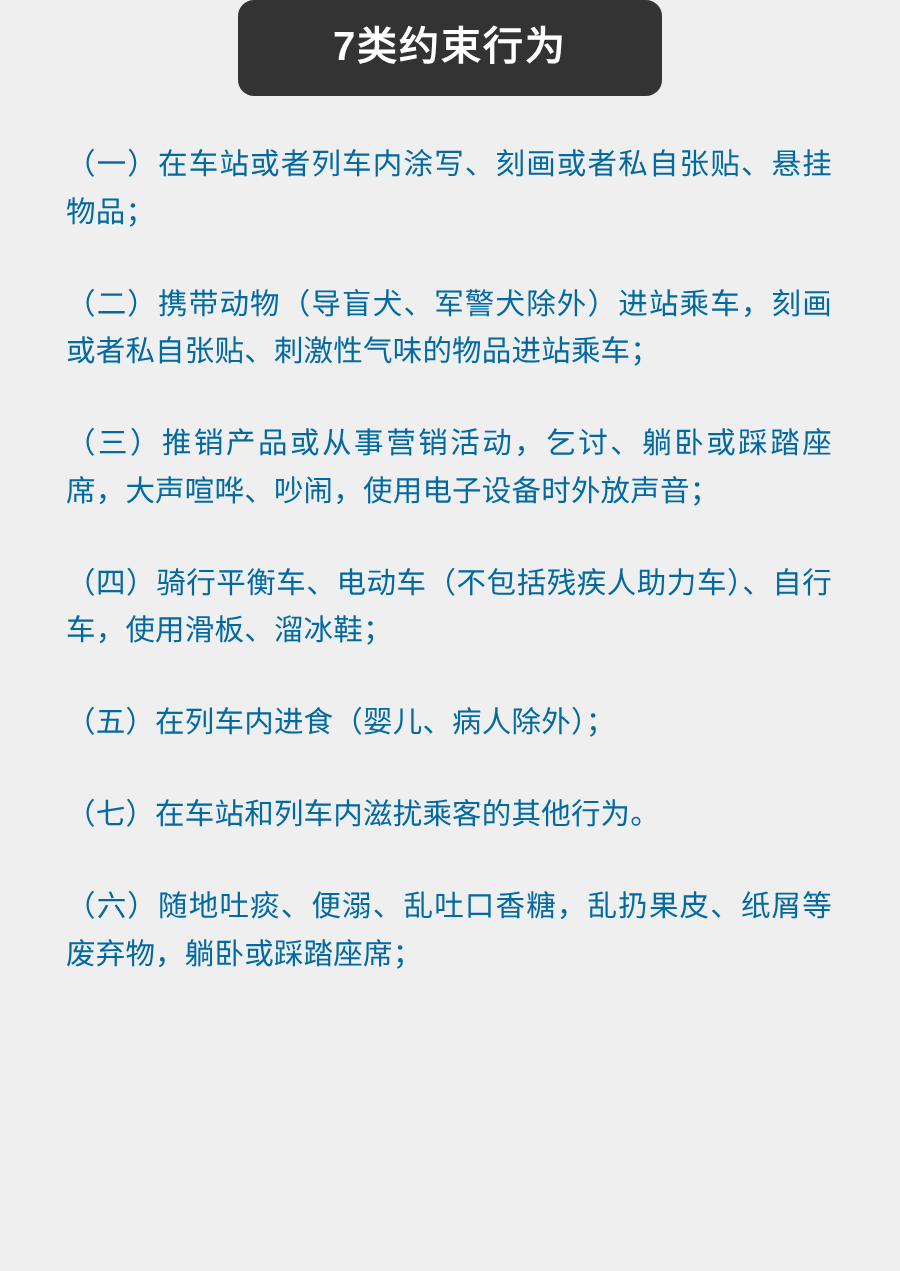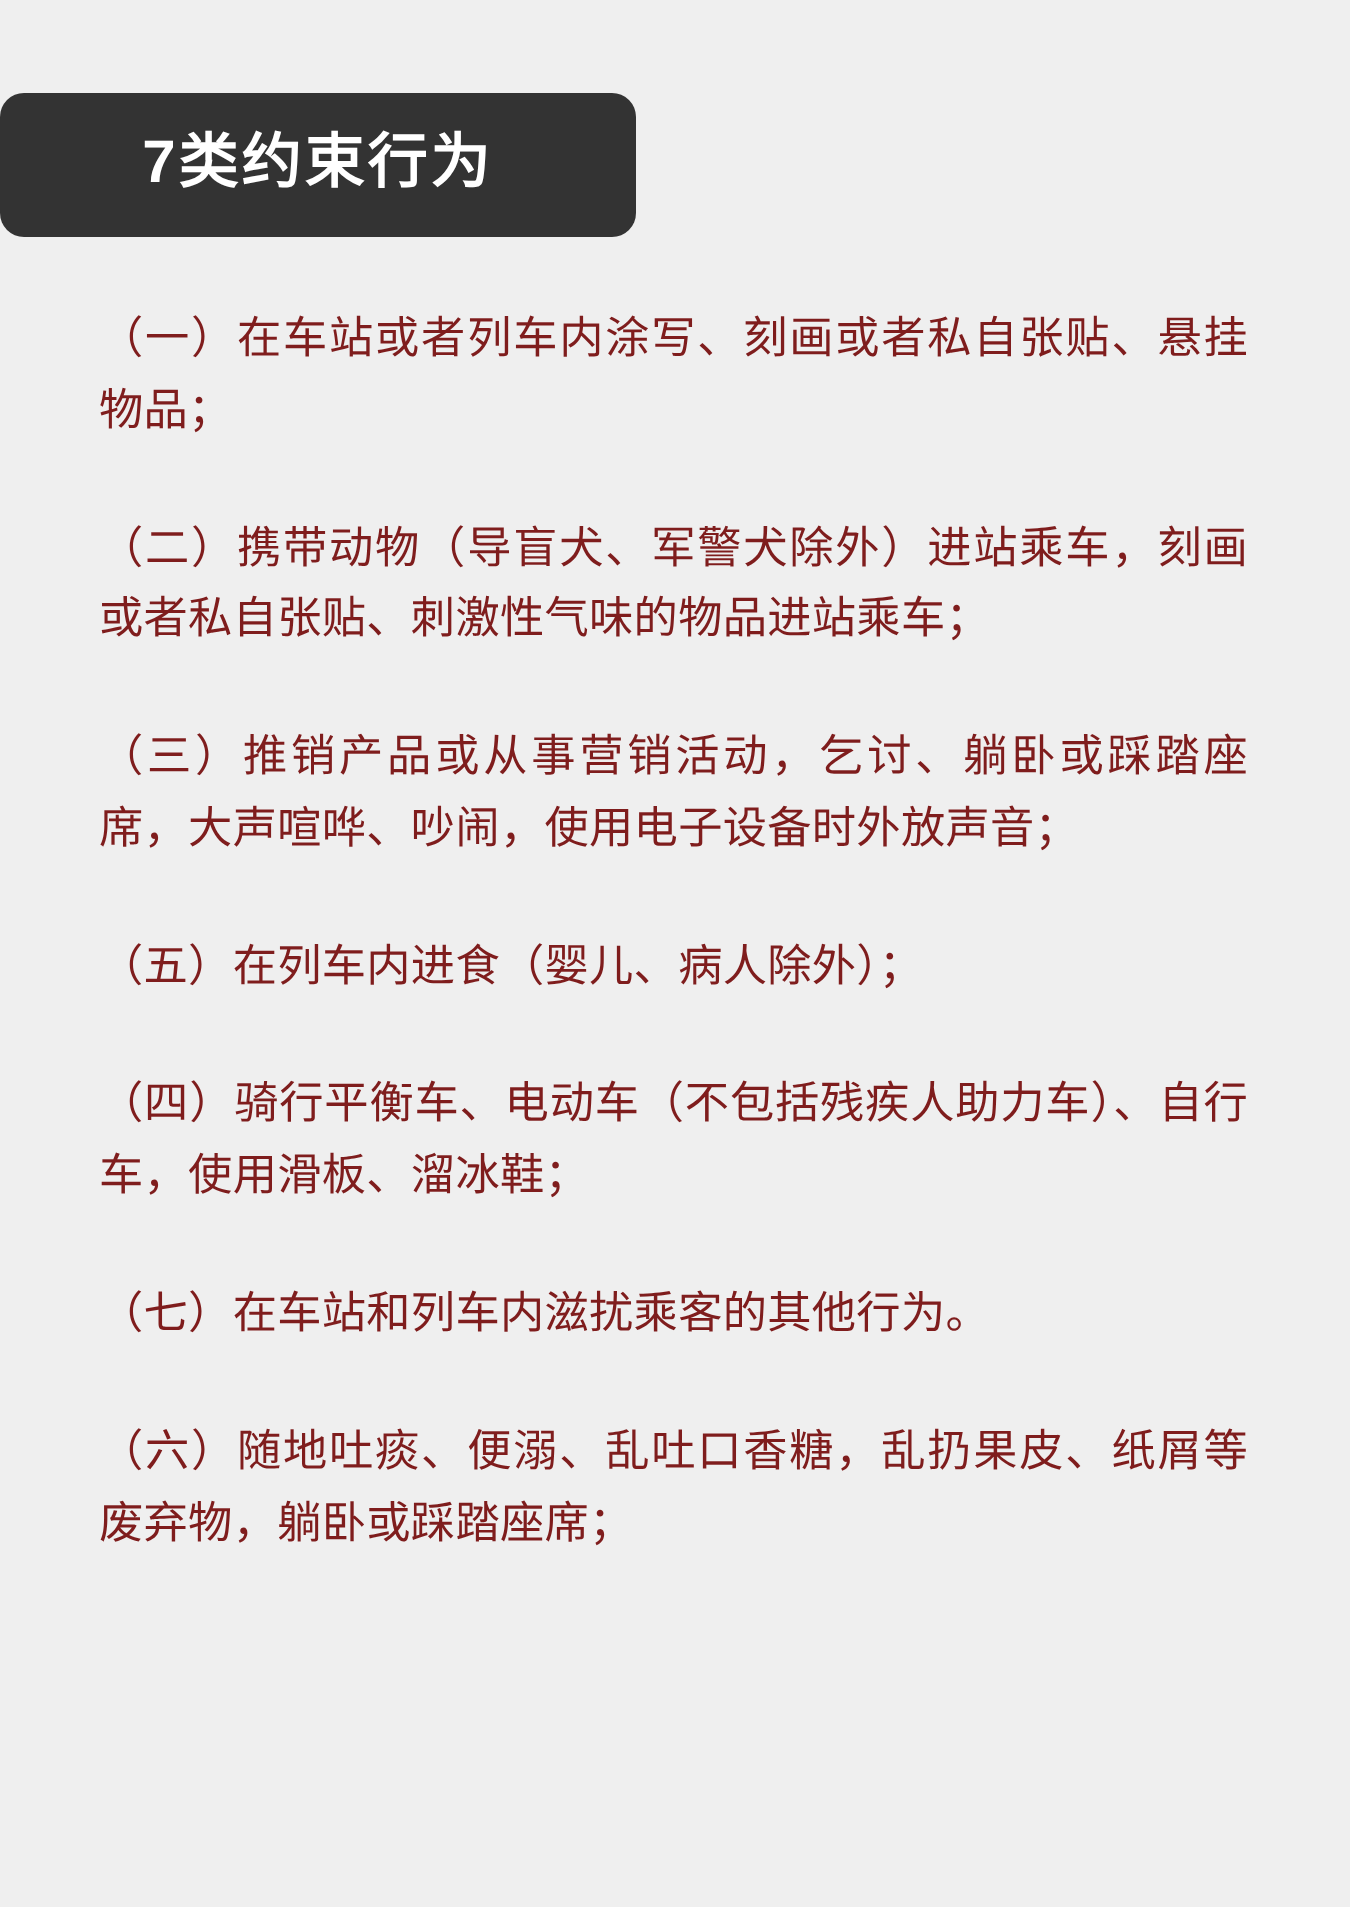--- a/index.html
+++ b/index.html
@@ -16,21 +16,21 @@
   }
   .page {
     position: relative;
     width: 900px;
     height: 1271px;
     box-sizing: border-box;
     padding: 0;
   }
   .title-wrap {
     display: flex;
-    padding-top: 62px;
+    justify-content: center;
   }
   .title-badge {
     background: #333333;
     color: #ffffff;
     border-radius: 16px;
     padding: 26px 62px 30px 62px;
     font-size: 40px;
     font-weight: bold;
     letter-spacing: 2px;
     line-height: 1;
@@ -38,21 +38,21 @@
     min-width: 300px;
   }
   .clauses {
     margin-top: 44px;
     padding: 0 68px 0 66px;
   }
   .clause {
     font-size: 29.5px;
     line-height: 1.62;
     letter-spacing: 0.2px;
-    color: #7f1d1d;
+    color: #0369a1;
     margin-bottom: 44px;
     text-align: justify;
     text-justify: inter-ideograph;
     font-weight: 500;
   }
   .clause:last-child {
     margin-bottom: 0;
   }
 </style>
 </head>
@@ -61,19 +61,19 @@
 <div class="page">
 
   <div class="title-wrap">
     <div class="title-badge">7类约束行为</div>
   </div>
 
   <div class="clauses">
     <p class="clause">（一）在车站或者列车内涂写、刻画或者私自张贴、悬挂物品；</p>
     <p class="clause">（二）携带动物（导盲犬、军警犬除外）进站乘车，刻画或者私自张贴、刺激性气味的物品进站乘车；</p>
     <p class="clause">（三）推销产品或从事营销活动，乞讨、躺卧或踩踏座席，大声喧哗、吵闹，使用电子设备时外放声音；</p>
+    <p class="clause">（四）骑行平衡车、电动车（不包括残疾人助力车）、自行车，使用滑板、溜冰鞋；</p>
     <p class="clause">（五）在列车内进食（婴儿、病人除外）；</p>
-    <p class="clause">（四）骑行平衡车、电动车（不包括残疾人助力车）、自行车，使用滑板、溜冰鞋；</p>
     <p class="clause">（七）在车站和列车内滋扰乘客的其他行为。</p>
     <p class="clause">（六）随地吐痰、便溺、乱吐口香糖，乱扔果皮、纸屑等废弃物，躺卧或踩踏座席；</p>
   </div>
 
 </div>
 
 </body></html>

